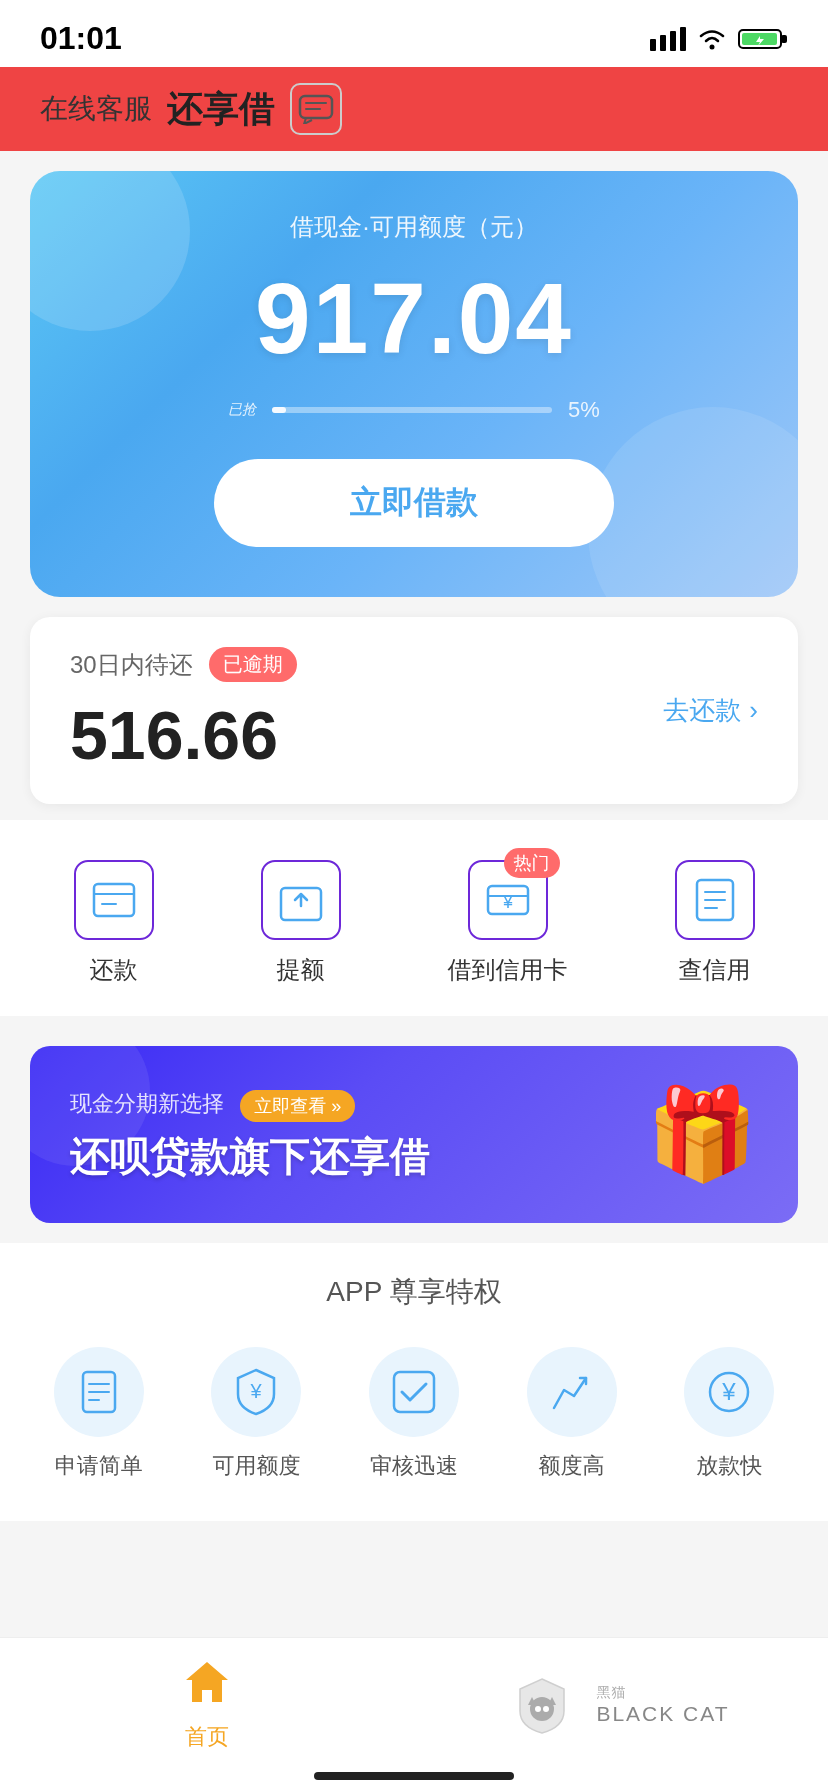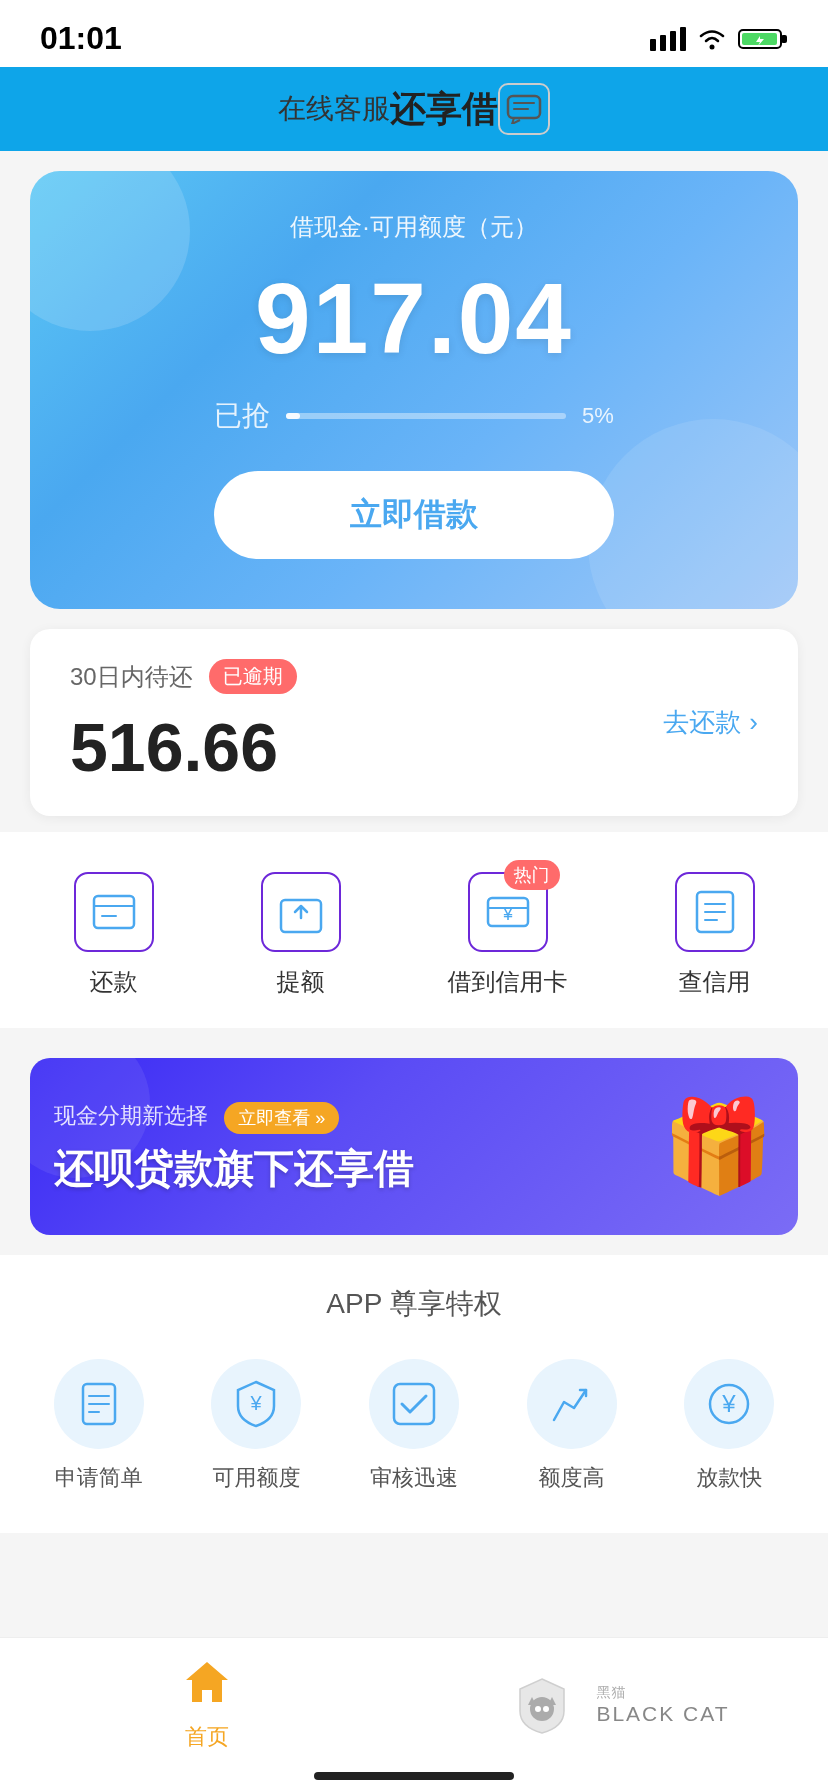--- a/index.html
+++ b/index.html
@@ -28,24 +28,25 @@
     }
     .status-icons {
       display: flex;
       align-items: center;
       gap: 10px;
     }
 
     
     .nav-bar {
       display: flex;
-      justify-content: center;
+      justify-content: flex-start;
       align-items: center;
       padding: 16px 40px;
-      background: #0ea5e9;
+      background: #ef4444;
+      gap: 15px;
     }
     .nav-left {
       font-size: 28px;
       color: #333;
     }
     .nav-title {
       font-size: 36px;
       font-weight: 600;
       color: #222;
     }
@@ -106,22 +107,23 @@
       text-shadow: 0 2px 8px rgba(0,0,0,0.1);
     }
     .hero-progress-row {
       display: flex;
       align-items: center;
       justify-content: center;
       gap: 16px;
       margin-bottom: 36px;
     }
     .hero-progress-label {
-      font-size: 28px;
+      font-size: 14px;
       opacity: 0.85;
+      font-style: italic;
     }
     .hero-progress-bar {
       flex: 1;
       max-width: 280px;
       height: 6px;
       background: rgba(255,255,255,0.4);
       border-radius: 3px;
       position: relative;
     }
     .hero-progress-fill {
@@ -233,21 +235,21 @@
     .icon-label {
       font-size: 24px;
       color: #333;
     }
 
     
     .banner {
       margin: 30px 30px 20px;
       border-radius: 20px;
       background: linear-gradient(135deg, #3a2af5 0%, #5b4cf5 40%, #7b6cf5 100%);
-      padding: 36px 24px;
+      padding: 36px 40px;
       display: flex;
       align-items: center;
       justify-content: space-between;
       position: relative;
       overflow: hidden;
       min-height: 160px;
     }
     .banner-left {
       z-index: 1;
     }

